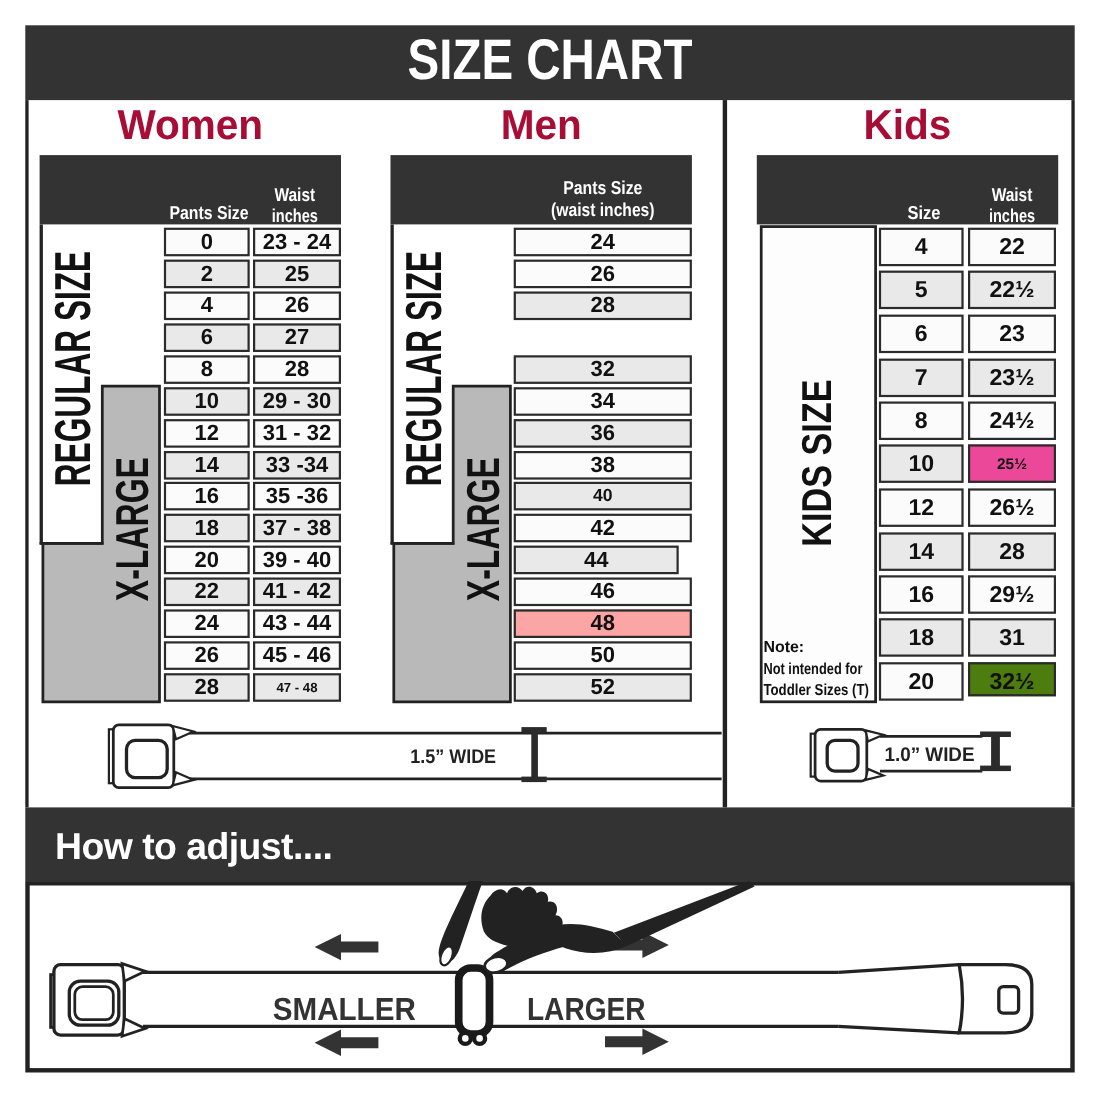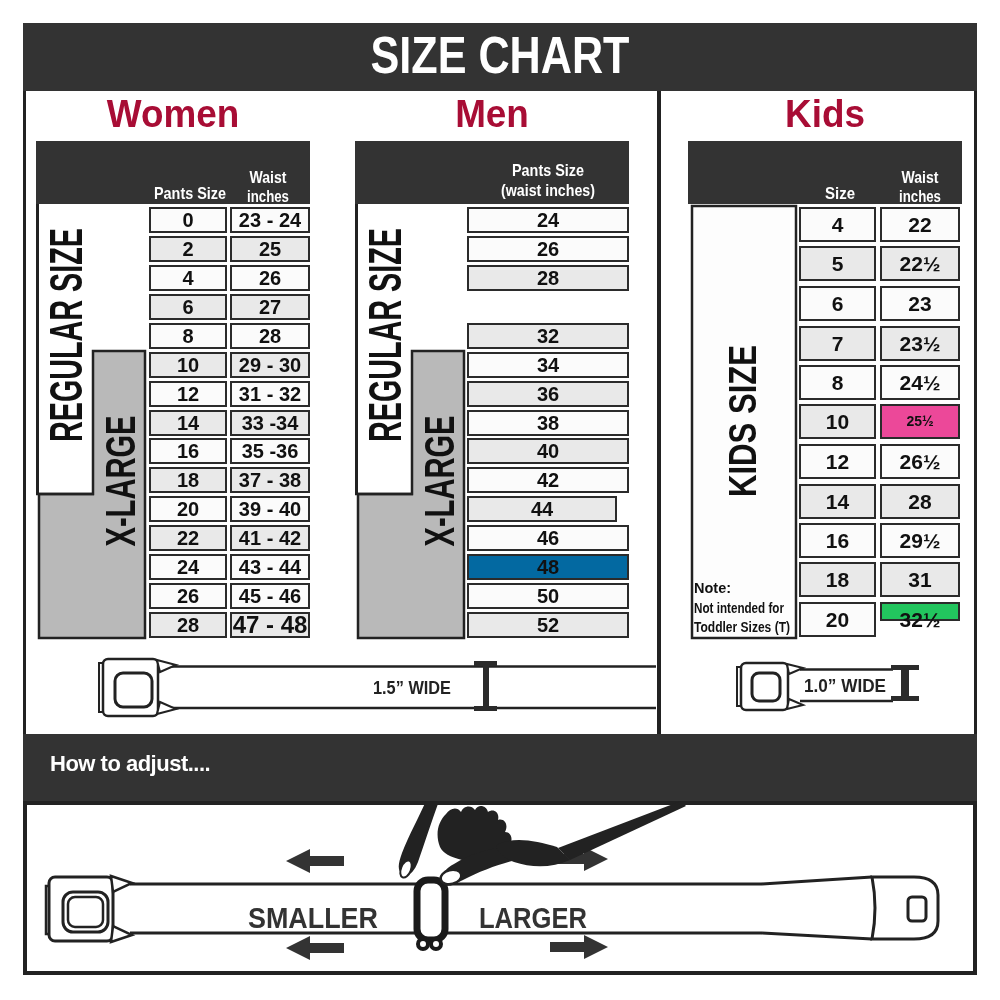--- a/index.html
+++ b/index.html
@@ -83,33 +83,33 @@
 <div class="c" style="left:230px;top:467px;width:80px;height:26px;background:#e9e9e9;line-height:22px;font-size:20px">37 - 38</div>
 <div class="c" style="left:149px;top:496px;width:78px;height:26px;background:#fbfbfb;line-height:22px;font-size:20px">20</div>
 <div class="c" style="left:230px;top:496px;width:80px;height:26px;background:#fbfbfb;line-height:22px;font-size:20px">39 - 40</div>
 <div class="c" style="left:149px;top:525px;width:78px;height:26px;background:#e9e9e9;line-height:22px;font-size:20px">22</div>
 <div class="c" style="left:230px;top:525px;width:80px;height:26px;background:#e9e9e9;line-height:22px;font-size:20px">41 - 42</div>
 <div class="c" style="left:149px;top:554px;width:78px;height:26px;background:#fbfbfb;line-height:22px;font-size:20px">24</div>
 <div class="c" style="left:230px;top:554px;width:80px;height:26px;background:#fbfbfb;line-height:22px;font-size:20px">43 - 44</div>
 <div class="c" style="left:149px;top:583px;width:78px;height:26px;background:#fbfbfb;line-height:22px;font-size:20px">26</div>
 <div class="c" style="left:230px;top:583px;width:80px;height:26px;background:#fbfbfb;line-height:22px;font-size:20px">45 - 46</div>
 <div class="c" style="left:149px;top:612px;width:78px;height:26px;background:#e9e9e9;line-height:22px;font-size:20px">28</div>
-<div class="c" style="left:230px;top:612px;width:80px;height:26px;background:#e9e9e9;line-height:22px;font-size:24px">47 - 48</div>
+<div class="c" style="left:230px;top:612px;width:80px;height:26px;background:#e9e9e9;line-height:22px;font-size:12px">47 - 48</div>
 <div class="c" style="left:467px;top:207px;width:162px;height:26px;background:#fbfbfb;line-height:22px;font-size:20px">24</div>
 <div class="c" style="left:467px;top:236px;width:162px;height:26px;background:#fbfbfb;line-height:22px;font-size:20px">26</div>
 <div class="c" style="left:467px;top:265px;width:162px;height:26px;background:#e9e9e9;line-height:22px;font-size:20px">28</div>
 <div class="c" style="left:467px;top:323px;width:162px;height:26px;background:#e9e9e9;line-height:22px;font-size:20px">32</div>
 <div class="c" style="left:467px;top:352px;width:162px;height:26px;background:#fbfbfb;line-height:22px;font-size:20px">34</div>
 <div class="c" style="left:467px;top:381px;width:162px;height:26px;background:#e9e9e9;line-height:22px;font-size:20px">36</div>
 <div class="c" style="left:467px;top:410px;width:162px;height:26px;background:#fbfbfb;line-height:22px;font-size:20px">38</div>
-<div class="c" style="left:467px;top:438px;width:162px;height:26px;background:#e9e9e9;line-height:22px;font-size:20px">40</div>
+<div class="c" style="left:467px;top:438px;width:162px;height:26px;background:#e9e9e9;line-height:22px;font-size:16px">40</div>
 <div class="c" style="left:467px;top:467px;width:162px;height:26px;background:#fbfbfb;line-height:22px;font-size:20px">42</div>
 <div class="c" style="left:467px;top:496px;width:150px;height:26px;background:#e9e9e9;line-height:22px;font-size:20px">44</div>
 <div class="c" style="left:467px;top:525px;width:162px;height:26px;background:#fbfbfb;line-height:22px;font-size:20px">46</div>
-<div class="c" style="left:467px;top:554px;width:162px;height:26px;background:#0369a1;line-height:22px;font-size:20px">48</div>
+<div class="c" style="left:467px;top:554px;width:162px;height:26px;background:#fca5a5;line-height:22px;font-size:20px">48</div>
 <div class="c" style="left:467px;top:583px;width:162px;height:26px;background:#fbfbfb;line-height:22px;font-size:20px">50</div>
 <div class="c" style="left:467px;top:612px;width:162px;height:26px;background:#e9e9e9;line-height:22px;font-size:20px">52</div>
 <div class="c" style="left:799px;top:207px;width:77px;height:35px;background:#fbfbfb;line-height:31px;font-size:21px">4</div>
 <div class="c" style="left:880px;top:207px;width:80px;height:35px;background:#fbfbfb;line-height:31px;font-size:21px">22</div>
 <div class="c" style="left:799px;top:246px;width:77px;height:35px;background:#e9e9e9;line-height:31px;font-size:21px">5</div>
 <div class="c" style="left:880px;top:246px;width:80px;height:35px;background:#e9e9e9;line-height:31px;font-size:21px">22½</div>
 <div class="c" style="left:799px;top:286px;width:77px;height:35px;background:#fbfbfb;line-height:31px;font-size:21px">6</div>
 <div class="c" style="left:880px;top:286px;width:80px;height:35px;background:#fbfbfb;line-height:31px;font-size:21px">23</div>
 <div class="c" style="left:799px;top:326px;width:77px;height:35px;background:#e9e9e9;line-height:31px;font-size:21px">7</div>
 <div class="c" style="left:880px;top:326px;width:80px;height:35px;background:#e9e9e9;line-height:31px;font-size:21px">23½</div>
@@ -119,21 +119,21 @@
 <div class="c" style="left:880px;top:404px;width:80px;height:35px;background:#ec4899;line-height:31px;font-size:14px">25½</div>
 <div class="c" style="left:799px;top:444px;width:77px;height:35px;background:#fbfbfb;line-height:31px;font-size:21px">12</div>
 <div class="c" style="left:880px;top:444px;width:80px;height:35px;background:#fbfbfb;line-height:31px;font-size:21px">26½</div>
 <div class="c" style="left:799px;top:484px;width:77px;height:35px;background:#e9e9e9;line-height:31px;font-size:21px">14</div>
 <div class="c" style="left:880px;top:484px;width:80px;height:35px;background:#e9e9e9;line-height:31px;font-size:21px">28</div>
 <div class="c" style="left:799px;top:523px;width:77px;height:35px;background:#fbfbfb;line-height:31px;font-size:21px">16</div>
 <div class="c" style="left:880px;top:523px;width:80px;height:35px;background:#fbfbfb;line-height:31px;font-size:21px">29½</div>
 <div class="c" style="left:799px;top:562px;width:77px;height:35px;background:#e9e9e9;line-height:31px;font-size:21px">18</div>
 <div class="c" style="left:880px;top:562px;width:80px;height:35px;background:#e9e9e9;line-height:31px;font-size:21px">31</div>
 <div class="c" style="left:799px;top:602px;width:77px;height:35px;background:#fbfbfb;line-height:31px;font-size:21px">20</div>
-<div class="c" style="left:880px;top:602px;width:80px;height:19px;background:#22c55e;line-height:31px;font-size:21px">32½</div>
+<div class="c" style="left:880px;top:602px;width:80px;height:31px;background:#4d7c0f;line-height:31px;font-size:21px">32½</div>
 
 <svg class="abs" style="left:0;top:0" width="1000" height="1000" viewBox="0 0 1000 1000">
 
   <line x1="172" y1="666.5" x2="656" y2="666.5" stroke="#222" stroke-width="2.5"></line>
   <line x1="172" y1="708" x2="656" y2="708" stroke="#222" stroke-width="2.5"></line>
   <rect x="99" y="663" width="8" height="49" fill="#fff" stroke="#222" stroke-width="2"></rect>
   <rect x="103" y="659" width="55" height="57" rx="5" fill="#fff" stroke="#222" stroke-width="2.5"></rect>
   <rect x="115" y="673" width="37" height="34" rx="8" fill="#fff" stroke="#222" stroke-width="3"></rect>
   <path d="M157,660 L176,665 L160,672 Z" fill="#fff" stroke="#222" stroke-width="2"></path>
   <path d="M157,714 L176,709 L160,702 Z" fill="#fff" stroke="#222" stroke-width="2"></path>
@@ -149,21 +149,21 @@
   <rect x="752" y="673" width="28" height="28" rx="7" fill="#fff" stroke="#222" stroke-width="3"></rect>
   <path d="M787,664 L803,668 L789,674 Z" fill="#fff" stroke="#222" stroke-width="2"></path>
   <path d="M787,709 L803,705 L789,699 Z" fill="#fff" stroke="#222" stroke-width="2"></path>
   <text x="845" y="686" text-anchor="middle" dominant-baseline="central" font-family="Liberation Sans" font-weight="bold" font-size="18" fill="#222" textLength="82" lengthAdjust="spacingAndGlyphs">1.0” WIDE</text>
   <rect x="901" y="667" width="8" height="32" fill="#2b2b2b"></rect>
   <rect x="891" y="665" width="28" height="5" fill="#2b2b2b"></rect>
   <rect x="891" y="696" width="28" height="5" fill="#2b2b2b"></rect>
 </svg>
 
 <div class="abs" style="left:23px;top:734px;width:954px;height:67px;background:#333"></div>
-<div class="abs" style="left:50px;top:751px;color:#fff;font-weight:bold;font-size:22px;letter-spacing:-0.5px">How to adjust....</div>
+<div class="abs" style="left:50px;top:751px;color:#fff;font-weight:bold;font-size:34px;letter-spacing:-0.5px">How to adjust....</div>
 
 <div class="abs" style="left:23px;top:801px;width:954px;height:174px;border:4px solid #222"></div>
 
 <svg class="abs" style="left:0;top:0" width="1000" height="1000" viewBox="0 0 1000 1000">
 
   <line x1="130" y1="884" x2="762" y2="884" stroke="#222" stroke-width="3"></line>
   <line x1="130" y1="933" x2="762" y2="933" stroke="#222" stroke-width="3"></line>
   <path d="M762,884 L872,877" stroke="#222" stroke-width="3" fill="none"></path>
   <path d="M762,933 L872,939" stroke="#222" stroke-width="3" fill="none"></path>
 

